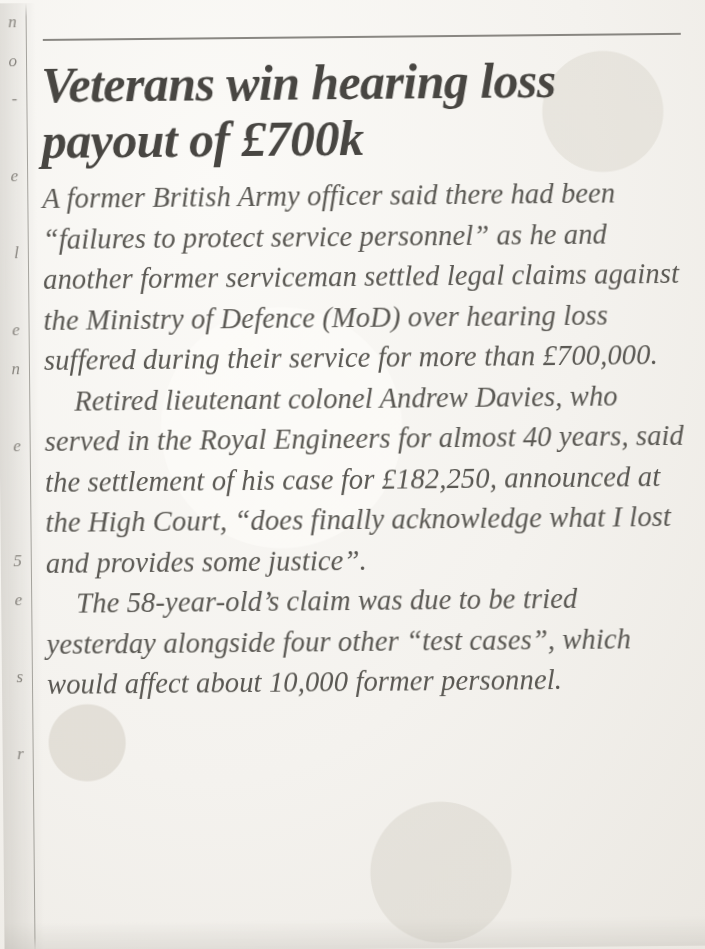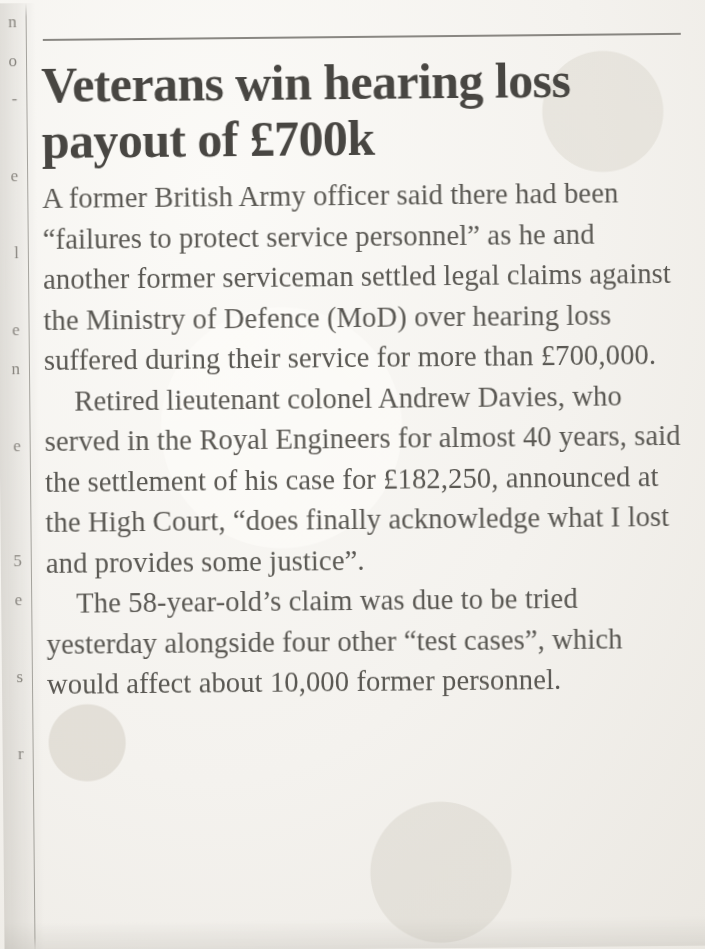--- a/index.html
+++ b/index.html
@@ -15,20 +15,21 @@
   }
 
   
   #page {
     position: relative;
     width: 705px;
     height: 949px;
     background:
       radial-gradient(ellipse at 30% 20%, #fbfaf7 0%, #f4f2ee 55%, #ebe8e2 100%);
     overflow: hidden;
+    font-style: italic;
   }
 
   
   .grain {
     position: absolute;
     inset: 0;
     background:
       radial-gradient(circle at 12% 78%, rgba(210,205,195,0.55) 0 38px, rgba(0,0,0,0) 39px),
       radial-gradient(circle at 86% 12%, rgba(214,210,200,0.45) 0 60px, rgba(0,0,0,0) 61px),
       radial-gradient(circle at 62% 92%, rgba(206,202,192,0.4) 0 70px, rgba(0,0,0,0) 71px),

